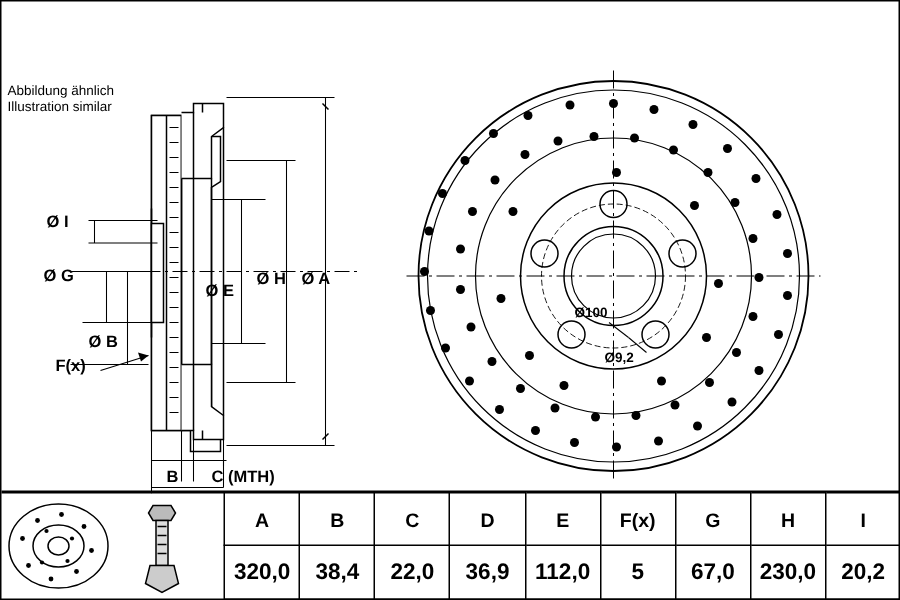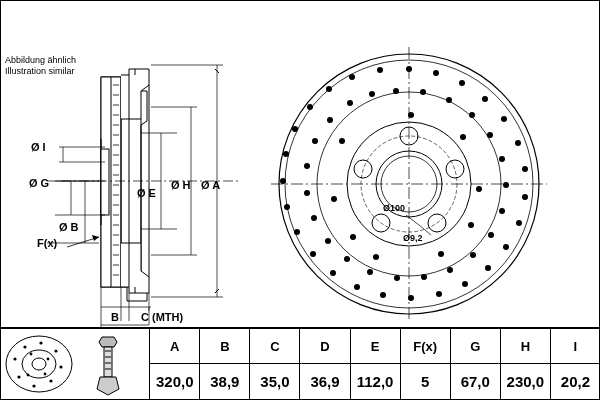--- a/index.html
+++ b/index.html
@@ -292,22 +292,22 @@
         <td class="hdr colw">C</td>
         <td class="hdr colw">D</td>
         <td class="hdr colw">E</td>
         <td class="hdr colw">F(x)</td>
         <td class="hdr colw">G</td>
         <td class="hdr colw">H</td>
         <td class="hdr colw">I</td>
       </tr>
       <tr>
         <td class="val">320,0</td>
-        <td class="val">38,9</td>
-        <td class="val">35,0</td>
+        <td class="val">38,4</td>
+        <td class="val">22,0</td>
         <td class="val">36,9</td>
         <td class="val">112,0</td>
         <td class="val">5</td>
         <td class="val">67,0</td>
         <td class="val">230,0</td>
         <td class="val">20,2</td>
       </tr>
     </tbody>
       </table>
   </div>

